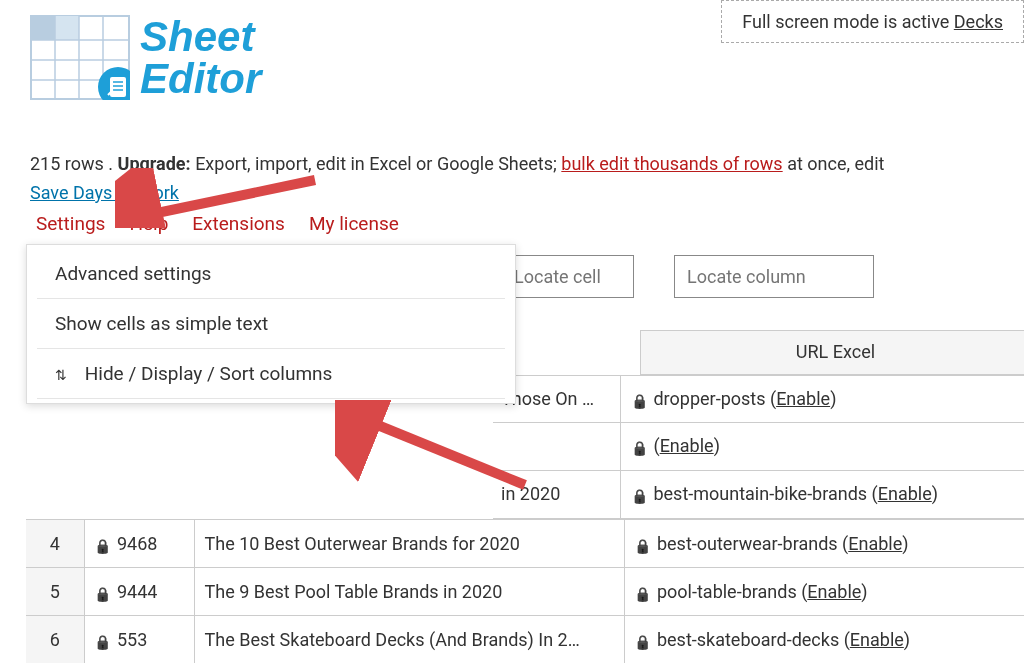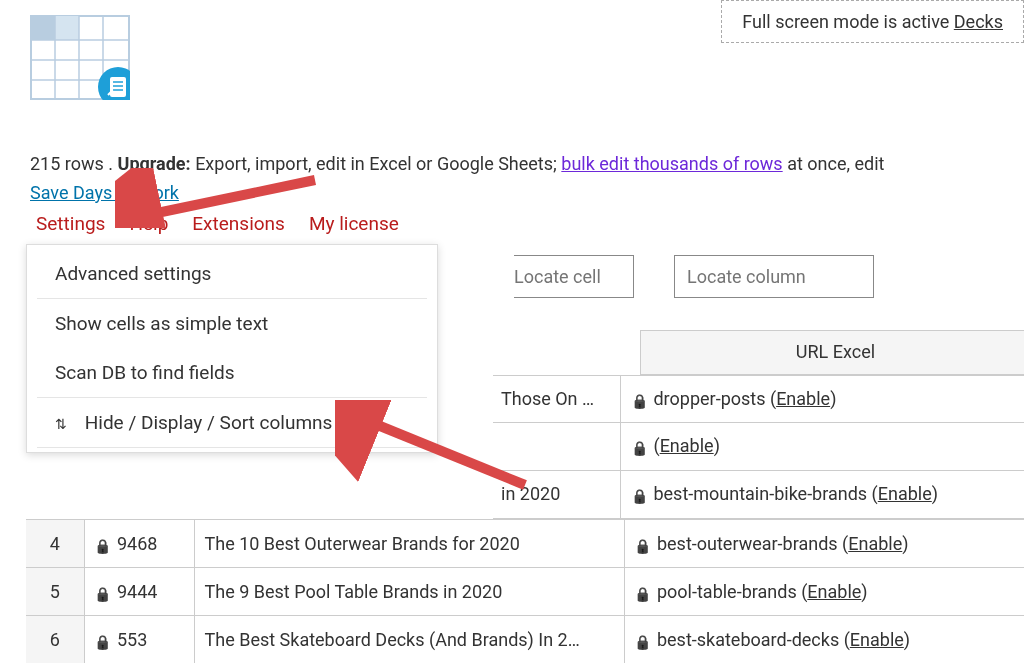--- a/index.html
+++ b/index.html
@@ -49,37 +49,37 @@
       position: absolute;
       top: 150px;
       left: 30px;
       right: 0;
       font-size: 18px;
       color: #333;
       line-height: 1.6;
       white-space: nowrap;
       overflow: hidden;
     }
-    .upgrade-line a { color: #6d28d9; text-decoration: underline; cursor: pointer; }
+    .upgrade-line a { color: #b91c1c; text-decoration: underline; cursor: pointer; }
     .upgrade-line a.plain-link { color: #0073aa; }
     .top-tabs {
       position: absolute;
       top: 212px;
       left: 36px;
       display: flex;
       gap: 24px;
       font-size: 19px;
       color: #b91c1c;
     }
     .top-tabs .tab { cursor: pointer; }
     .dropdown-menu {
       position: absolute;
       top: 244px;
       left: 26px;
-      width: 412px;
+      width: 490px;
       background: #fff;
       box-shadow: 0 2px 8px rgba(0,0,0,0.15);
       border: 1px solid #ddd;
       z-index: 10;
       padding: 4px 0;
     }
     .dropdown-item {
       padding: 13px 28px;
       font-size: 19px;
       color: #333;
@@ -218,20 +218,24 @@
       <line x1="1" y1="45" x2="99" y2="45" stroke="#b8cde0" stroke-width="1.5"></line>
       <line x1="1" y1="65" x2="99" y2="65" stroke="#b8cde0" stroke-width="1.5"></line>
       <circle cx="88" cy="72" r="20" fill="#1e9fd8"></circle>
       <rect x="80" y="62" width="16" height="20" rx="2" fill="white"></rect>
       <line x1="83" y1="67" x2="93" y2="67" stroke="#1e9fd8" stroke-width="1.5"></line>
       <line x1="83" y1="71" x2="93" y2="71" stroke="#1e9fd8" stroke-width="1.5"></line>
       <line x1="83" y1="75" x2="93" y2="75" stroke="#1e9fd8" stroke-width="1.5"></line>
       <path d="M 78 80 L 82 76 L 86 80" fill="none" stroke="white" stroke-width="2"></path>
     </svg>
   </div>
+  <div class="logo-text">
+    <div>Sheet</div>
+    <div>Editor</div>
+  </div>
 </div>
 
 <div class="upgrade-line">
   <span>215 rows</span>
   <span>.</span>
   <strong>Upgrade:</strong>
   <span>Export, import, edit in Excel or Google Sheets;</span>
   <a>bulk edit thousands of rows</a>
   <span>at once, edit</span>
   <br>
@@ -245,23 +249,20 @@
   <span class="tab">My license</span>
 </div>
 
 <div class="dropdown-menu">
   <div class="dropdown-item">
     <span>Advanced settings</span>
   </div>
   <div class="dropdown-sep"></div>
   <div class="dropdown-item">
     <span>Show cells as simple text</span>
-  </div>
-  <div class="dropdown-item">
-    <span>Scan DB to find fields</span>
   </div>
   <div class="dropdown-sep"></div>
   <div class="dropdown-item">
     <span class="sort-icon"></span>
     <span>Hide / Display / Sort columns</span>
   </div>
   <div class="dropdown-sep"></div>
 </div>
 
 <div class="locate-inputs">

